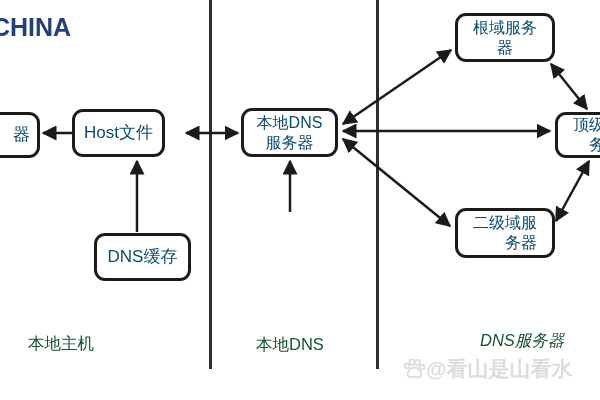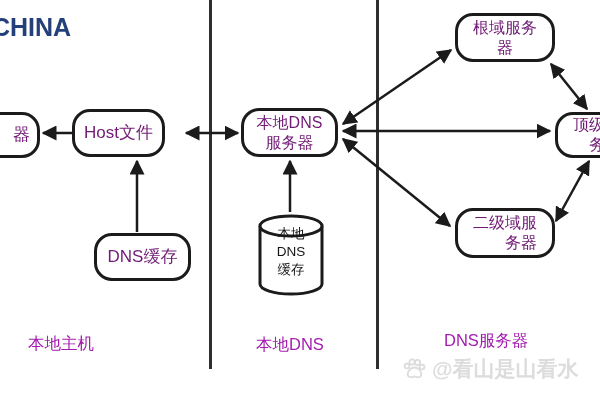--- a/index.html
+++ b/index.html
@@ -7,44 +7,44 @@
     position:relative;width:600px;height:400px;background:#ffffff;
     overflow:hidden;font-family:"Liberation Sans",sans-serif;color:#111;
   }
   .logo{
     position:absolute;left:-8px;top:13px;font-size:25px;font-weight:bold;
     letter-spacing:0px;color:#24407a;
   }
   svg.wires{position:absolute;left:0;top:0;width:600px;height:400px;}
   .node{
     position:absolute;box-sizing:border-box;background:#fff;
-    border:3px solid #1b1b1b;border-radius:18px;
+    border:3px solid #1b1b1b;border-radius:11px;
     display:flex;align-items:center;justify-content:center;
-    text-align:center;font-size:17px;line-height:1.25;color:#701a75;
+    text-align:center;font-size:17px;line-height:1.25;color:#0c4a6e;
     white-space:pre-line;z-index:2;
   }
   .node.small{font-size:16px;}
   .browser{left:-36px;top:112px;width:76px;height:46px;justify-content:flex-end;padding-right:7px;}
   .host{left:72px;top:109px;width:93px;height:48px;}
   .dnscache{left:94px;top:233px;width:97px;height:48px;}
   .localdns{left:241px;top:108px;width:97px;height:49px;}
   .rootsrv{left:455px;top:13px;width:100px;height:49px;}
   .secondsrv{left:455px;top:208px;width:100px;height:50px;text-align:right;}
   .tldsrv{left:555px;top:112px;width:100px;height:46px;}
   .cylinder{position:absolute;left:256px;top:213px;width:70px;height:84px;z-index:2;}
   .cylinder .cyl-label{
     position:absolute;left:0;top:12px;width:100%;text-align:center;
     font-size:13.5px;line-height:1.35;white-space:pre-line;color:#141414;
   }
-  .section-label{position:absolute;font-size:16.5px;color:#a21caf;white-space:nowrap;}
+  .section-label{position:absolute;font-size:16.5px;color:#14532d;white-space:nowrap;}
   .lbl-host{left:28px;top:333px;}
   .lbl-localdns{left:256px;top:334px;}
-  .lbl-servers{left:444px;top:330px;}
+  .lbl-servers{left:480px;top:330px;font-style:italic;}
   .watermark{
-    position:absolute;left:402px;top:355px;display:flex;align-items:center;gap:6px;
+    position:absolute;left:402px;top:355px;display:flex;align-items:center;
     color:#dcdcdc;font-size:21px;font-weight:bold;white-space:nowrap;z-index:1;
   }
 </style>
 </head>
 <body>
 
 <div class="canvas">
 
   <div class="logo">CHINA</div>
 
@@ -76,29 +76,20 @@
   <div class="node dnscache">DNS缓存</div>
   <div class="node localdns small">本地DNS
 服务器</div>
   <div class="node rootsrv small">根域服务
 器</div>
   <div class="node secondsrv small">二级域服
 务器</div>
   <div class="node tldsrv small">顶级域服
 务器</div>
 
-  <div class="cylinder">
-    <svg width="70" height="84" viewBox="0 0 70 84">
-      <path d="M4,13 V71 A31,10 0 0 0 66,71 V13" fill="#ffffff" stroke="#1b1b1b" stroke-width="3"></path>
-      <ellipse cx="35" cy="13" rx="31" ry="10" fill="#ffffff" stroke="#1b1b1b" stroke-width="3"></ellipse>
-    </svg>
-    <div class="cyl-label">本地
-DNS
-缓存</div>
-  </div>
 
   <div class="section-label lbl-host">本地主机</div>
   <div class="section-label lbl-localdns">本地DNS</div>
   <div class="section-label lbl-servers">DNS服务器</div>
 
   <div class="watermark">
     <svg width="24" height="24" viewBox="0 0 24 24" fill="none" stroke="#dcdcdc" stroke-width="1.8">
       <circle cx="5" cy="9" r="2.4"></circle>
       <circle cx="10" cy="5" r="2.6"></circle>
       <circle cx="15.5" cy="5.5" r="2.6"></circle>

